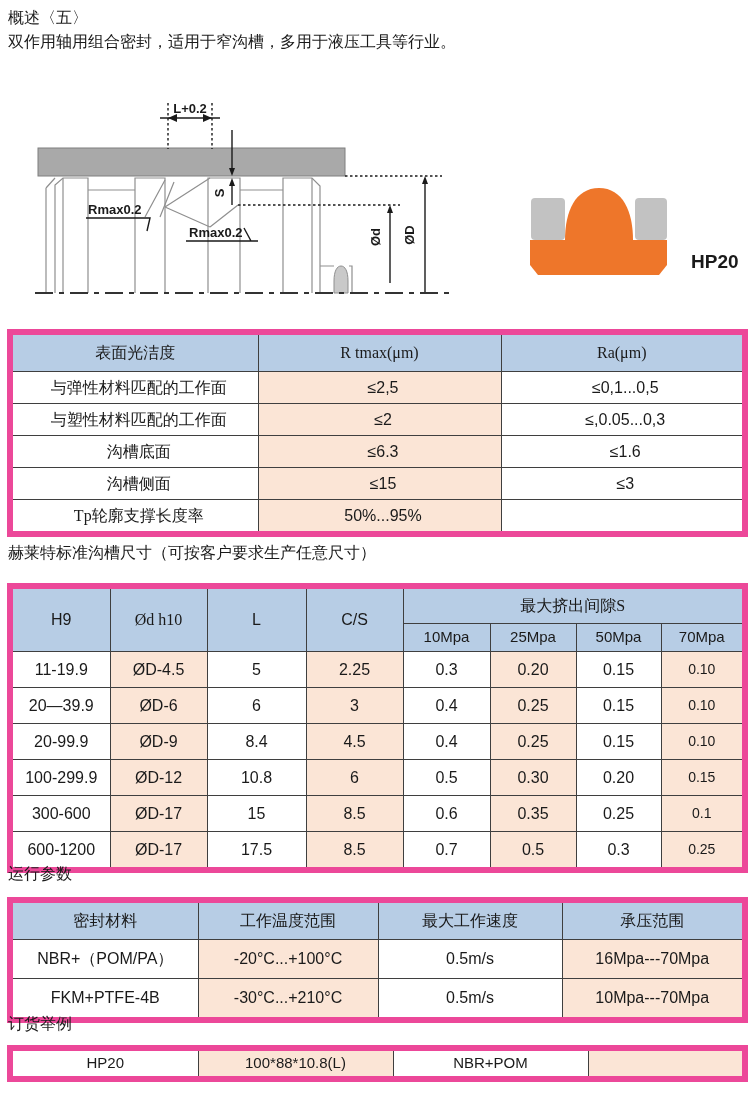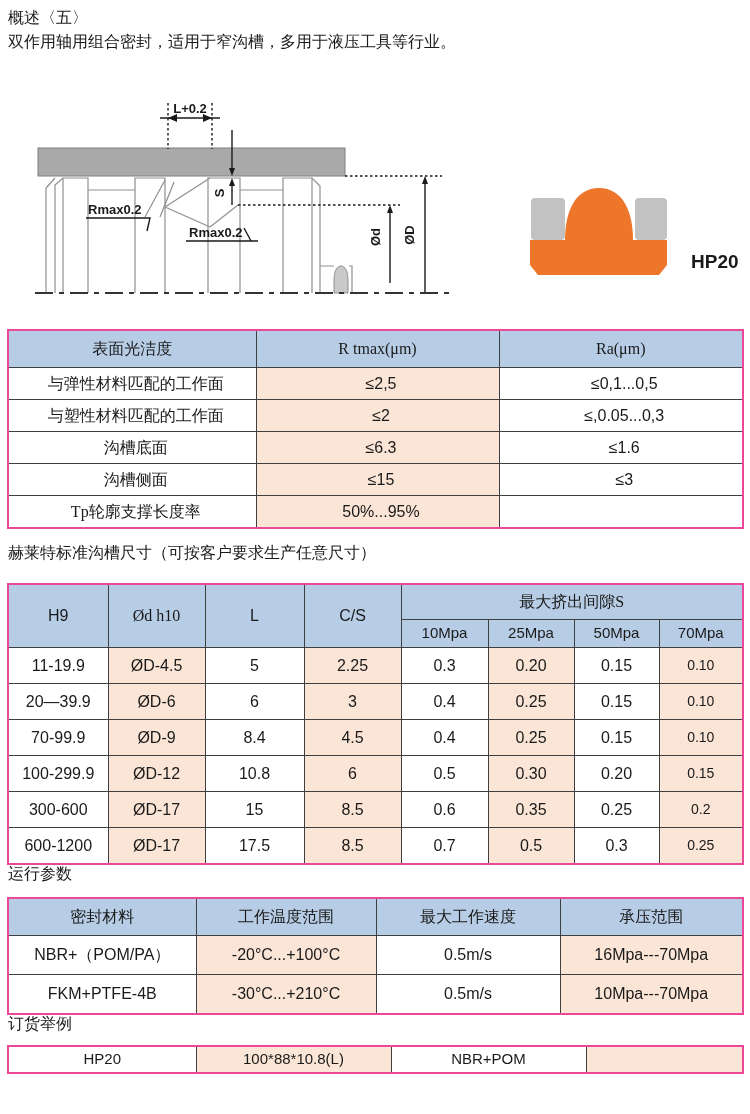--- a/index.html
+++ b/index.html
@@ -14,21 +14,21 @@
   #overview-title { left:8px; top:8px; font-size:16px; }
   #overview-desc  { left:8px; top:32px; font-size:16px; }
 
   
   .section-title { font-size:16px; }
   #groove-title   { left:8px; top:543px; }
   #operating-title{ left:8px; top:864px; }
   #order-title    { left:8px; top:1014px; }
 
   
-  table { border-collapse:collapse; table-layout:fixed; border:2px solid #ec4899; }
+  table { border-collapse:collapse; table-layout:fixed; border:6px solid #ec4899; }
   th, td {
     border:1px solid #3f3f3f; text-align:center; vertical-align:middle;
     padding:0; overflow:hidden; font-size:16px; line-height:1.1;
   }
   th { background:#b7cde5; font-weight:normal; font-family:"Liberation Serif", serif; }
   .oc { background:#fbe5d6; }       
   .sm { font-size:14px; }
 
   #surface-table   { left:7px;  top:329px; width:735px; }
   #surface-table th{ height:36px; }
@@ -217,21 +217,21 @@
     <td>20—39.9</td>
     <td class="oc">ØD-6</td>
     <td>6</td>
     <td class="oc">3</td>
     <td>0.4</td>
     <td class="oc">0.25</td>
     <td>0.15</td>
     <td class="oc sm">0.10</td>
   </tr>
   <tr>
-    <td>70-99.9</td>
+    <td>20-99.9</td>
     <td class="oc">ØD-9</td>
     <td>8.4</td>
     <td class="oc">4.5</td>
     <td>0.4</td>
     <td class="oc">0.25</td>
     <td>0.15</td>
     <td class="oc sm">0.10</td>
   </tr>
   <tr>
     <td>100-299.9</td>
@@ -244,21 +244,21 @@
     <td class="oc sm">0.15</td>
   </tr>
   <tr>
     <td>300-600</td>
     <td class="oc">ØD-17</td>
     <td>15</td>
     <td class="oc">8.5</td>
     <td>0.6</td>
     <td class="oc">0.35</td>
     <td>0.25</td>
-    <td class="oc sm">0.2</td>
+    <td class="oc sm">0.1</td>
   </tr>
   <tr>
     <td>600-1200</td>
     <td class="oc">ØD-17</td>
     <td>17.5</td>
     <td class="oc">8.5</td>
     <td>0.7</td>
     <td class="oc">0.5</td>
     <td>0.3</td>
     <td class="oc sm">0.25</td>

